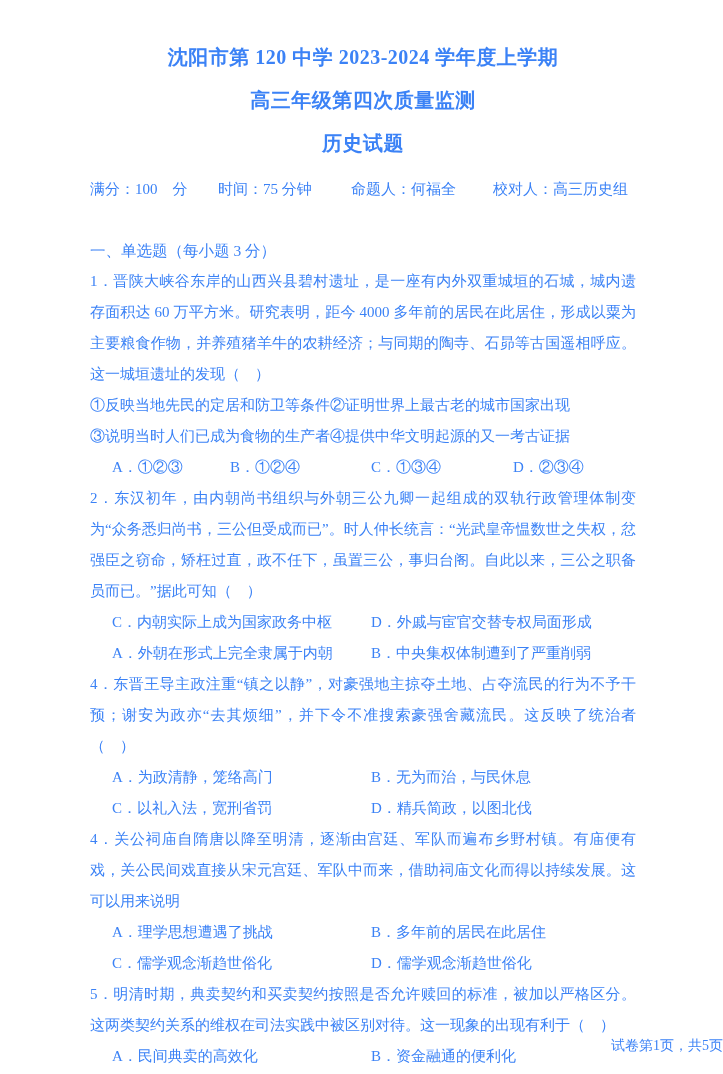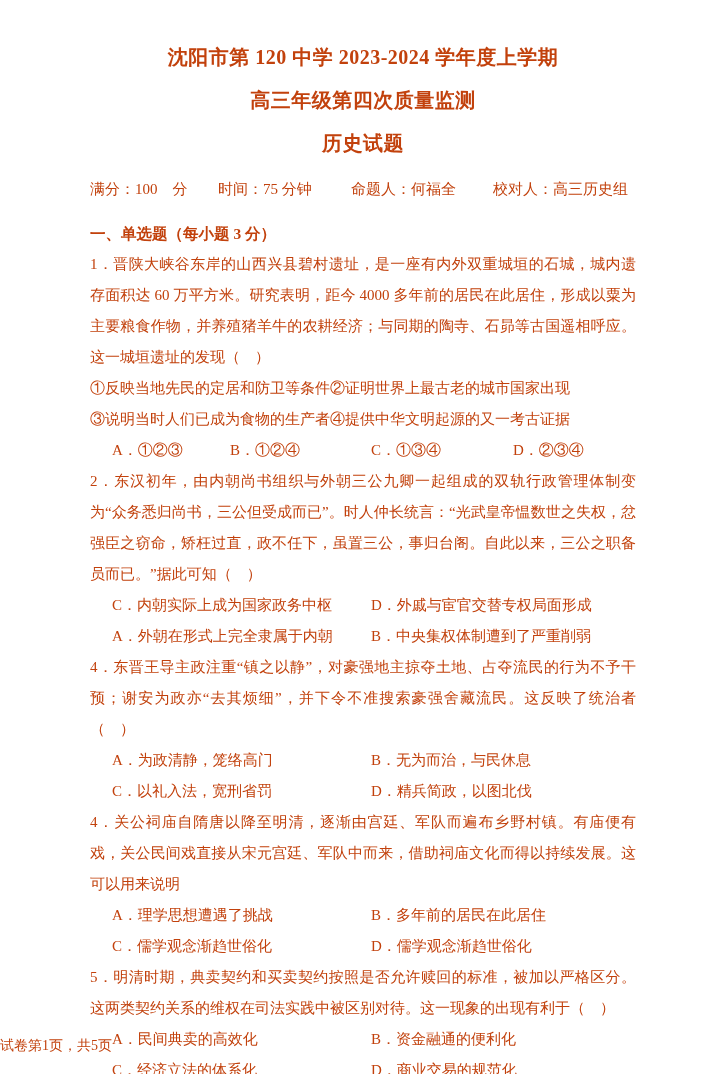--- a/index.html
+++ b/index.html
@@ -5,21 +5,21 @@
   html, body {
     margin: 0;
     padding: 0;
     background: #ffffff;
   }
   .page {
     position: relative;
     width: 723px;
     height: 1074px;
     background: #ffffff;
-    color: #c2410c;
+    color: #3b82f6;
     font-family: "Liberation Serif", "DejaVu Serif", serif;
     overflow: hidden;
     box-sizing: border-box;
     padding: 36px 87px 0 90px;
   }
   .titles {
     text-align: center;
     font-weight: bold;
     font-size: 20px;
     line-height: 43px;
@@ -27,22 +27,22 @@
   }
   .meta-row {
     margin-top: 14px;
     display: grid;
     grid-template-columns: 128px 133px 142px auto;
     font-size: 15px;
     line-height: 20px;
     white-space: nowrap;
   }
   .section-heading {
-    margin-top: 19px;
-    font-weight: bold;
+    margin-top: 36px;
+    font-weight: normal;
     font-size: 15.5px;
     line-height: 31px;
   }
   .q {
     margin: 0;
   }
   .stem, .subline {
     font-size: 15px;
     line-height: 31px;
     text-align: justify;
@@ -62,21 +62,21 @@
     padding-left: 22px;
     font-size: 15px;
     line-height: 31px;
     white-space: nowrap;
   }
   .footer {
     position: absolute;
     top: 1036px;
     left: 0;
     width: 723px;
-    text-align: left;
+    text-align: right;
     font-size: 14px;
     line-height: 20px;
   }
 </style>
 </head>
 <body>
 
 <div class="page">
 
   <div class="titles">

